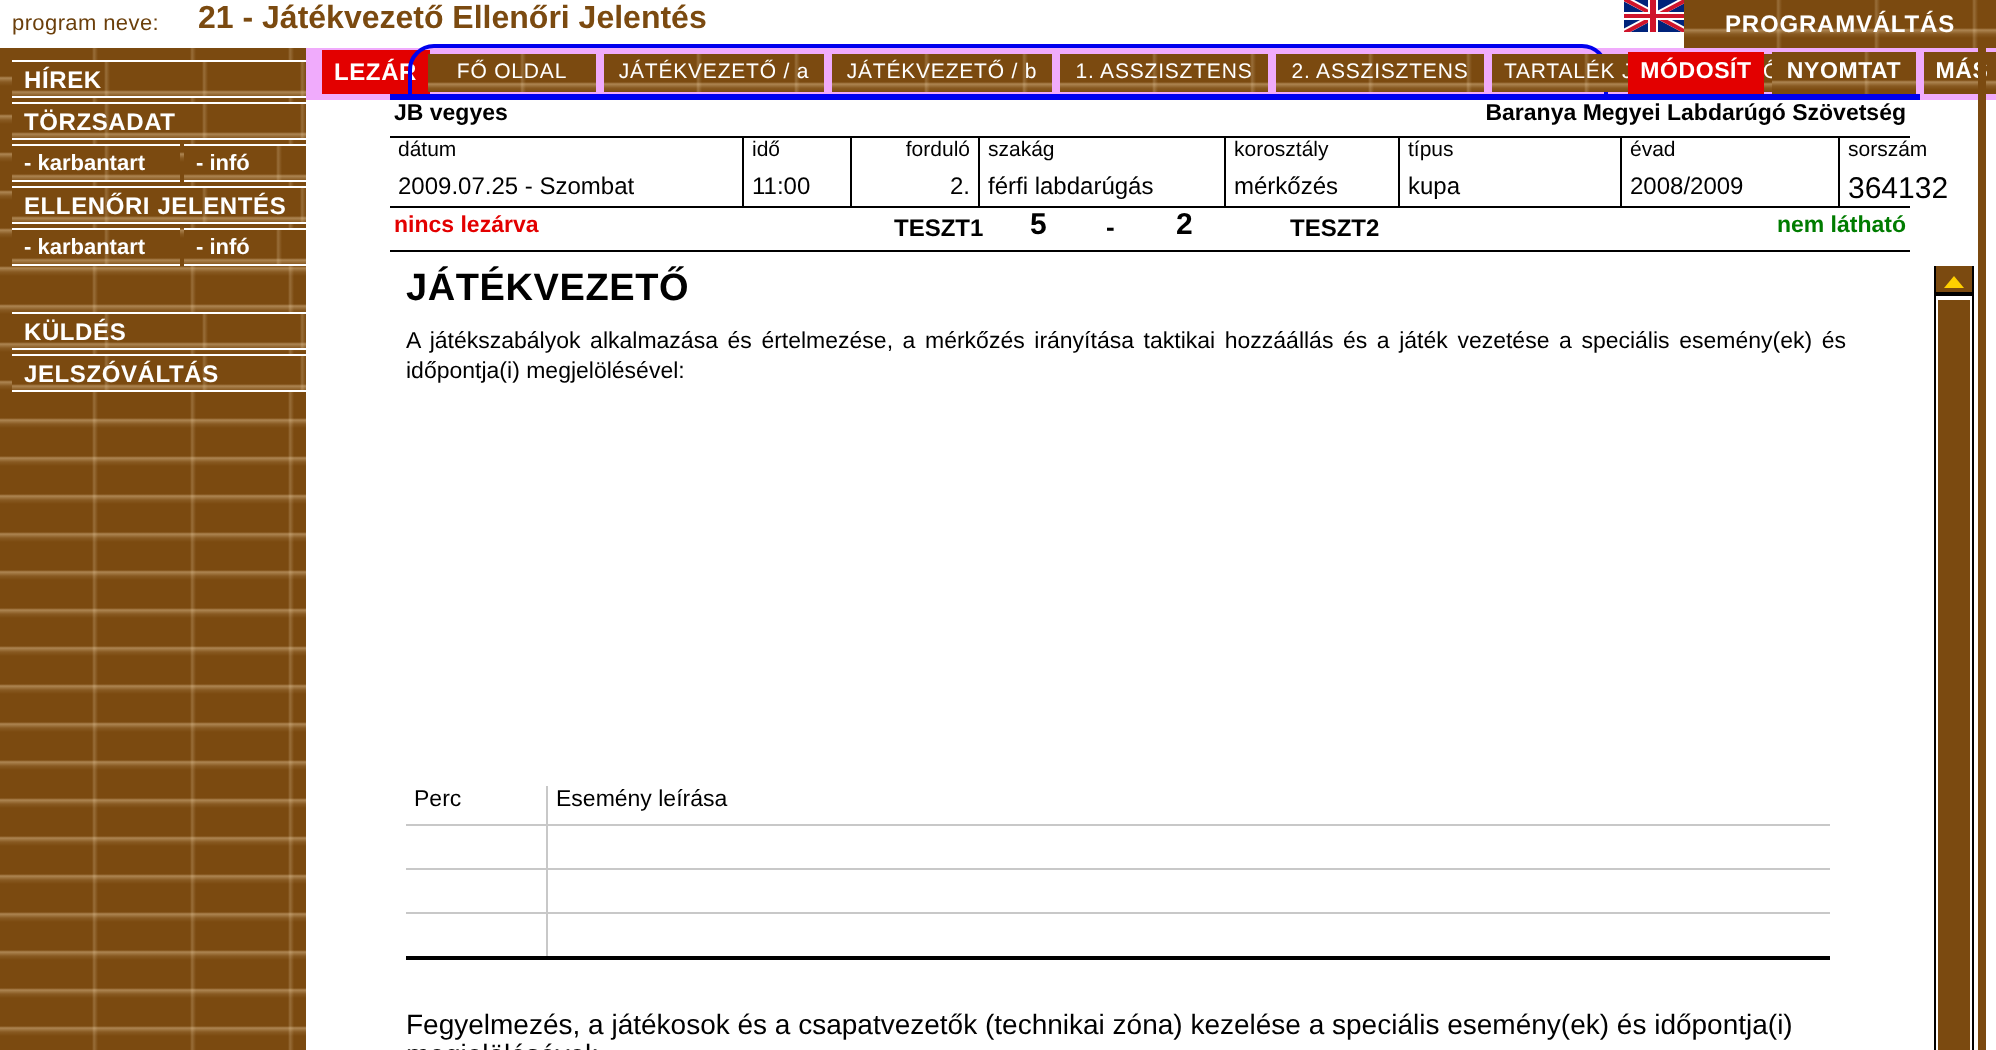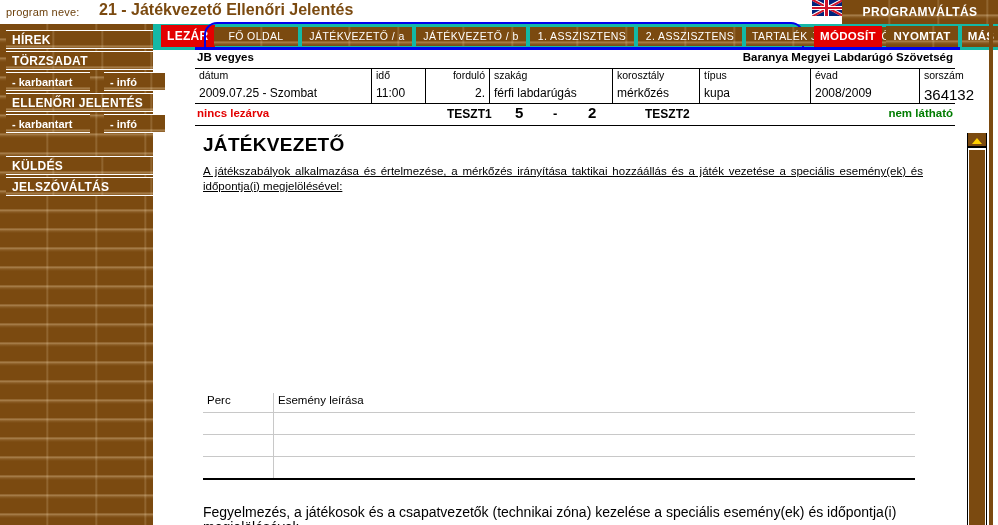--- a/index.html
+++ b/index.html
@@ -135,28 +135,28 @@
     line-height: 19px;
     color: #ffffff;
     font-size: 11px;
     font-weight: bold;
     padding-left: 6px;
     box-sizing: border-box;
     border-top: 1px solid #ffffff;
     border-bottom: 1px solid #ffffff;
   }
   .side-sub.a { left: 6px;  width: 84px; }
-  .side-sub.b { left: 92px; width: 61px; margin-left: 12px; }
+  .side-sub.b { left: 92px; width: 61px; }
 
   
   #tabbar {
     position: absolute;
     left: 153px; top: 24px;
     width: 845px; height: 26px;
-    background: #14b8a6;
+    background: #f0abfc;
   }
   #btn-lezar {
     position: absolute;
     left: 8px; top: 1px;
     height: 22px; line-height: 22px;
     padding: 0 6px;
     background: #E30000;
     color: #ffffff;
     font-size: 12px;
     font-weight: bold;
@@ -308,21 +308,20 @@
     font-size: 19px;
     font-weight: bold;
     letter-spacing: .3px;
   }
   #intro-text {
     margin: 8px 8px 0 8px;
     font-size: 11.5px;
     line-height: 15px;
     text-align: justify;
     width: 720px;
-    text-decoration: underline;
   }
 
   
   #events {
     position: absolute;
     left: 8px; top: 343px;
     width: 712px;
     border-collapse: collapse;
     table-layout: fixed;
   }

